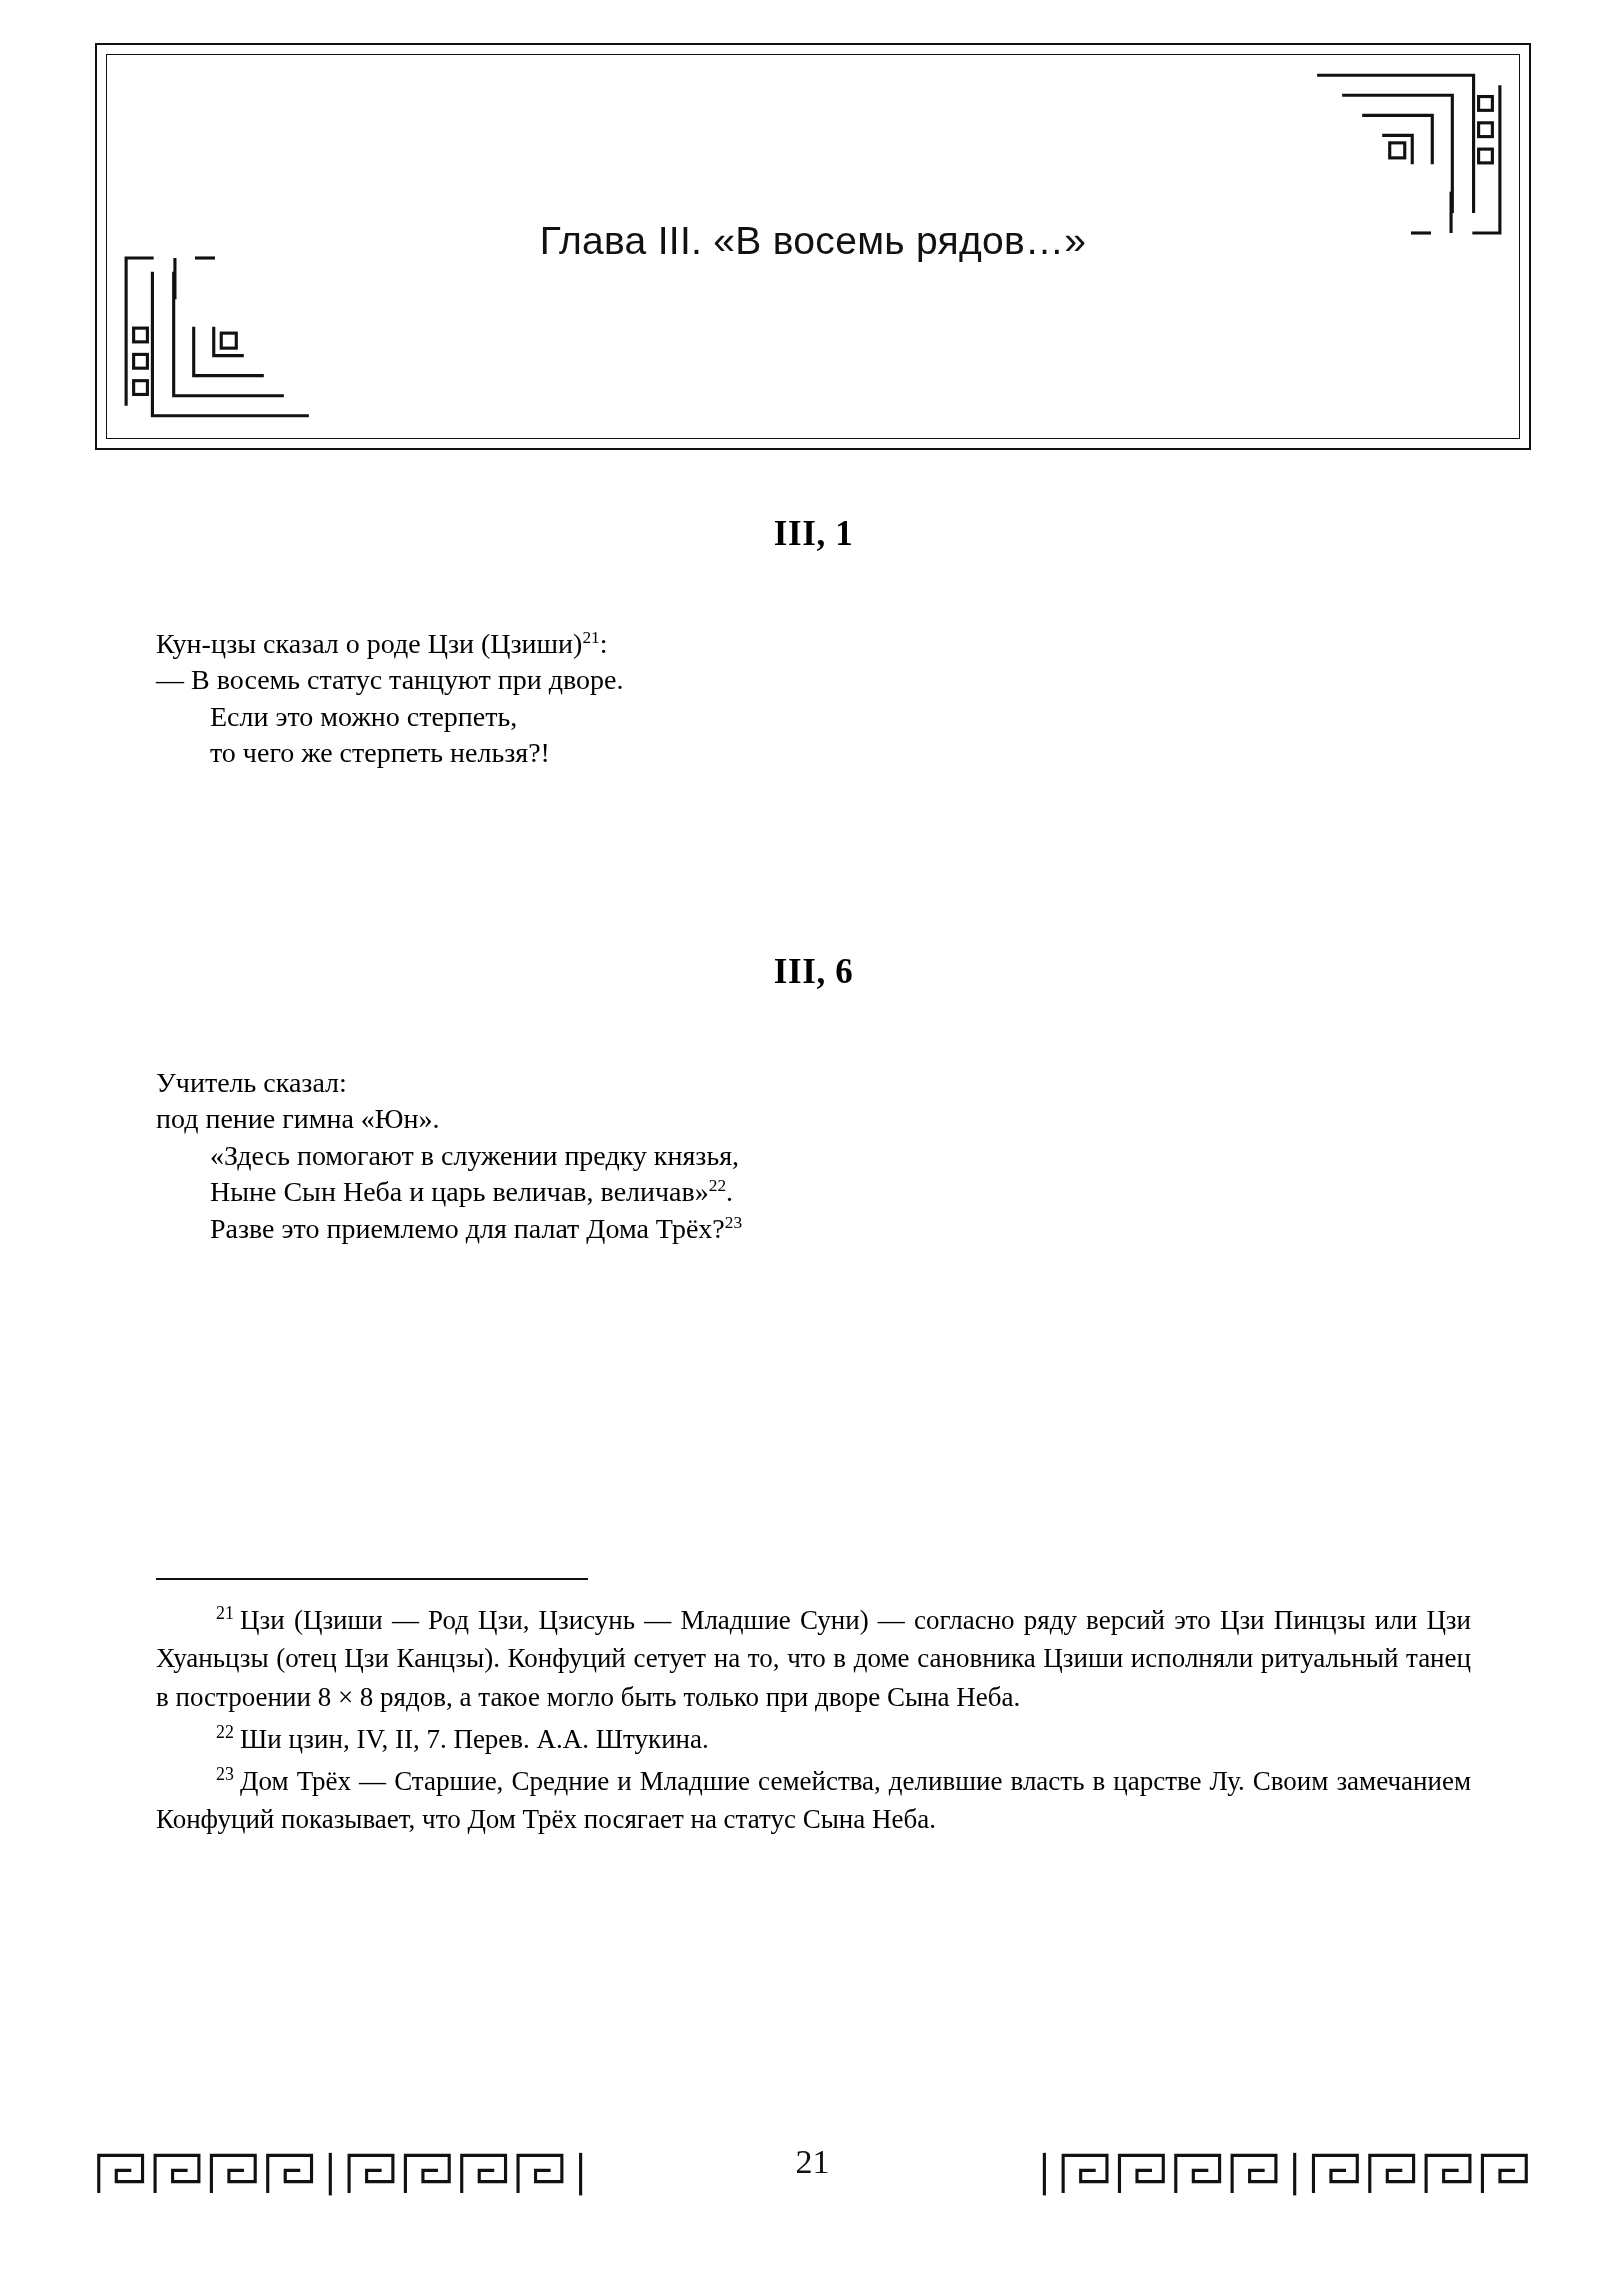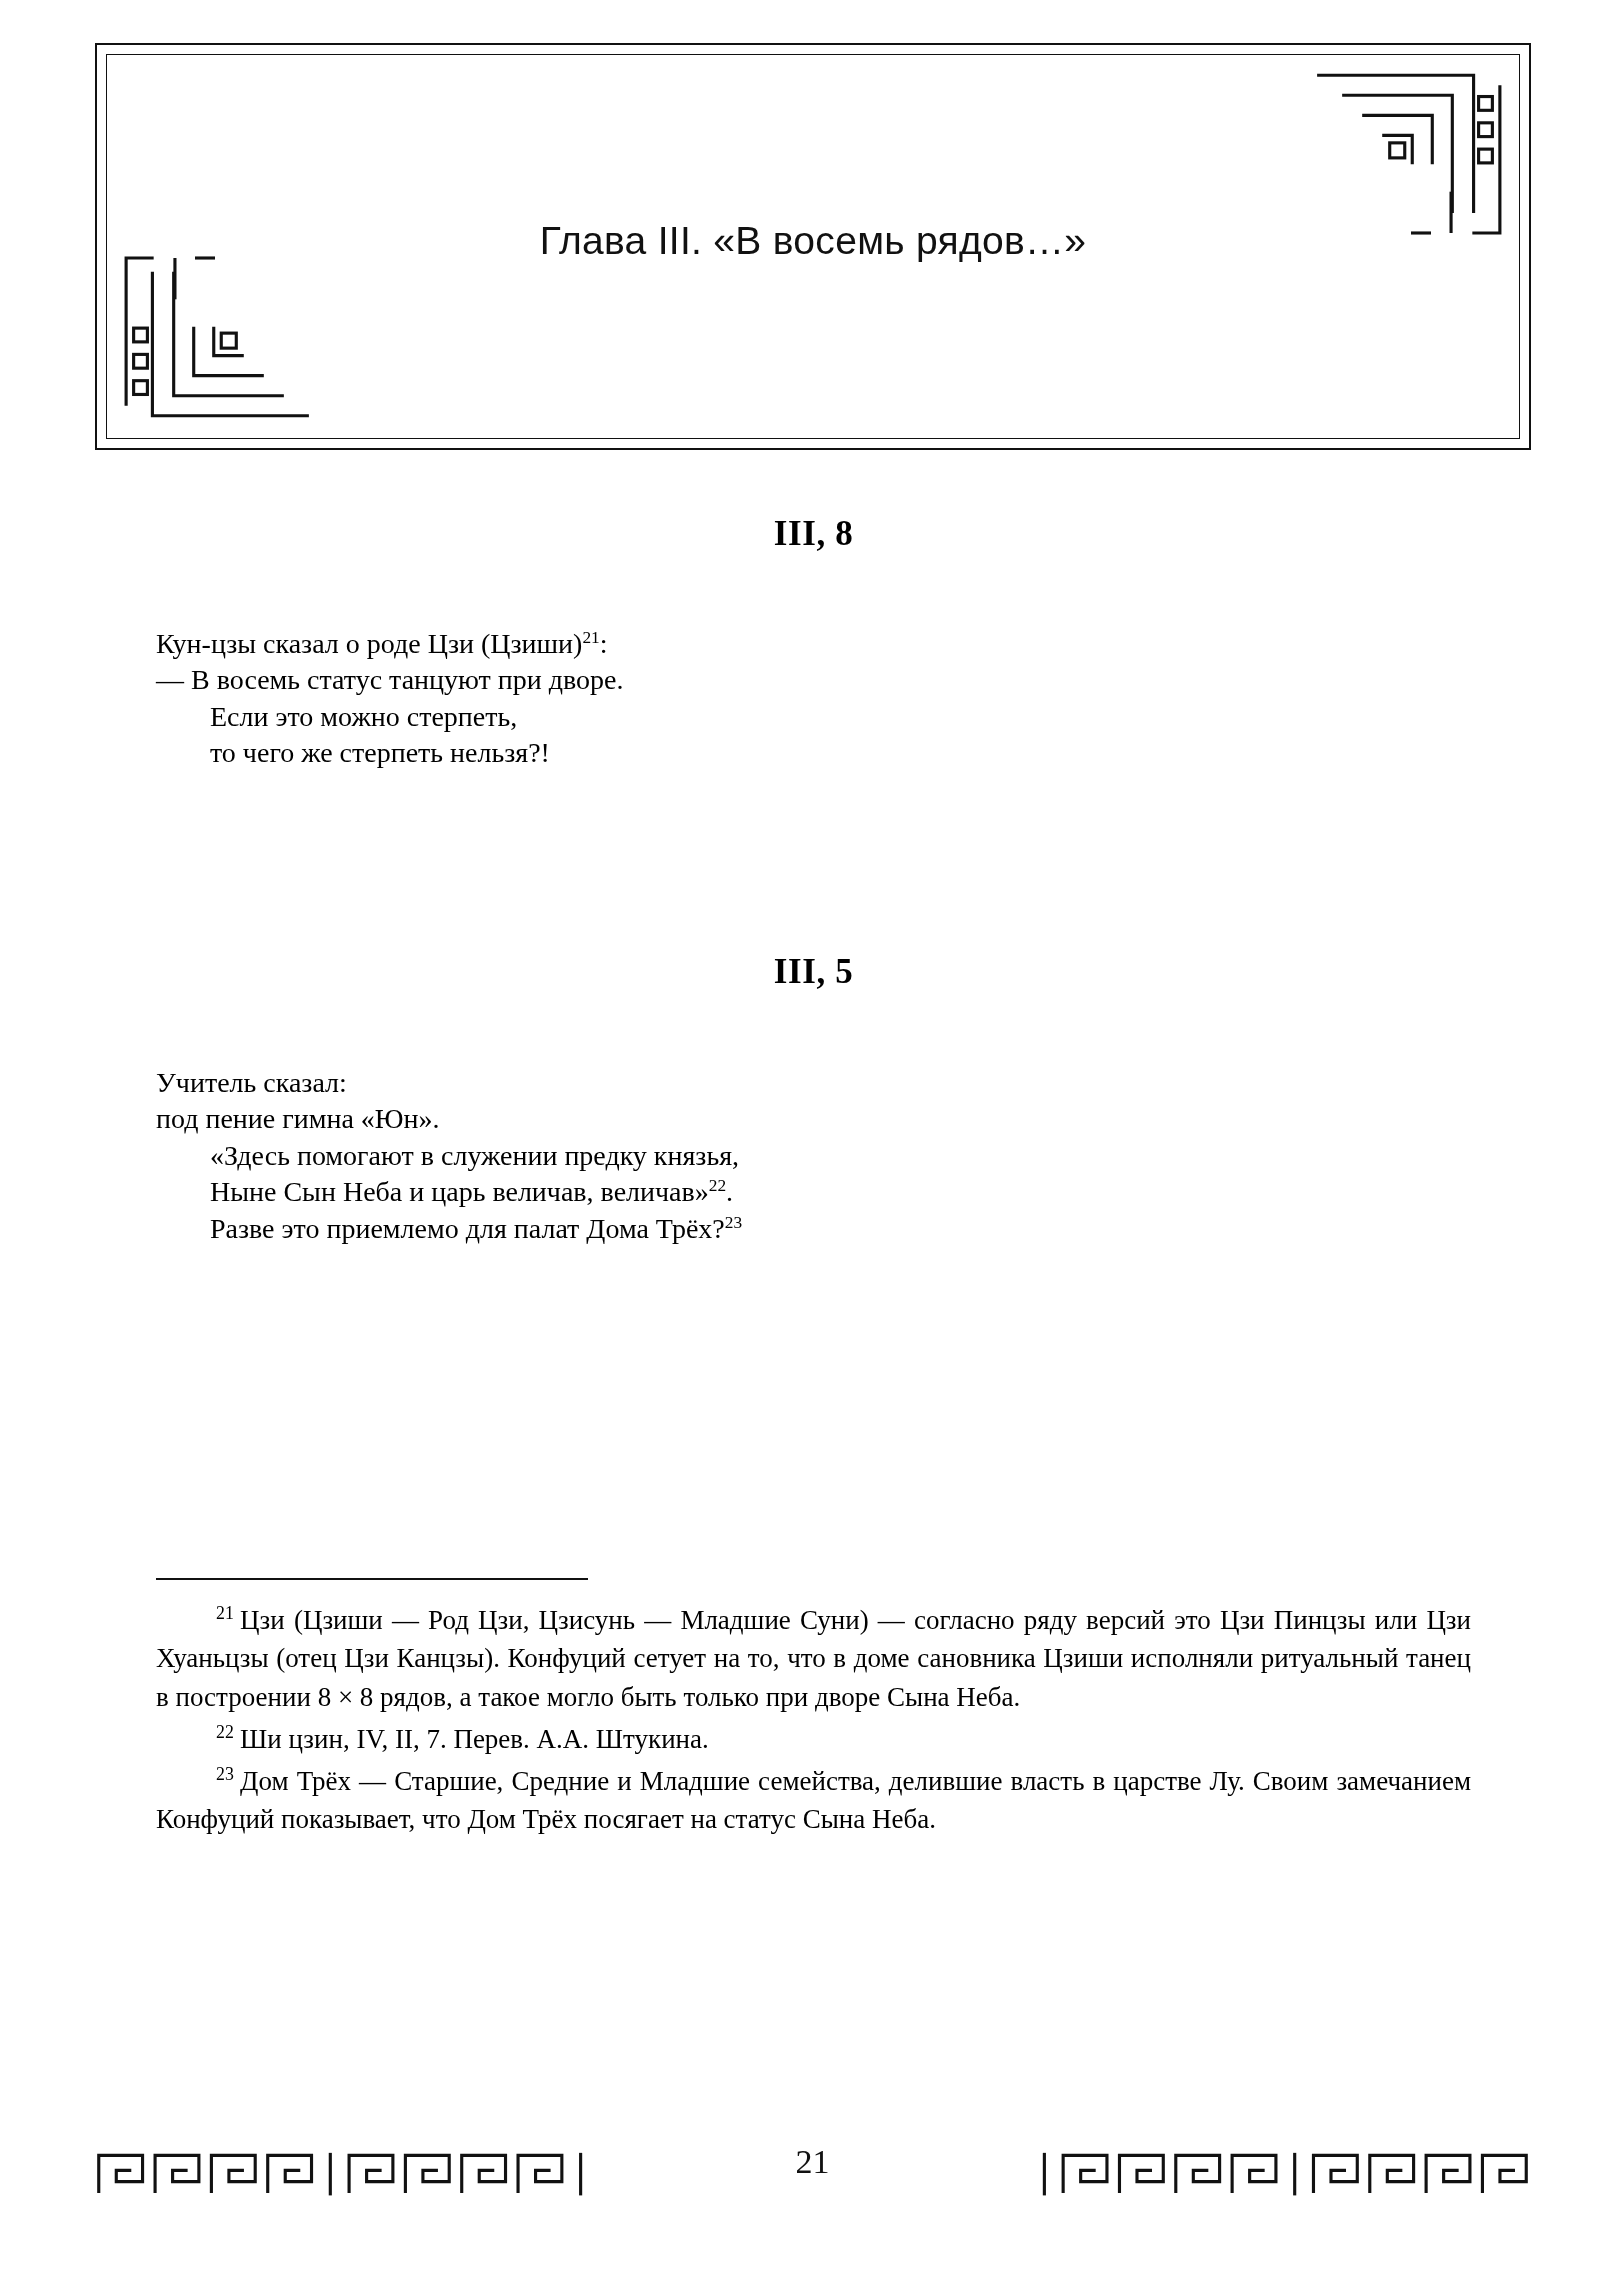--- a/index.html
+++ b/index.html
@@ -176,32 +176,32 @@
           <rect x="20" y="120" width="22" height="22"></rect>
           <path d="M118 8 H150"></path>
         </svg>
       </span>
 
       <div class="chapter-title">Глава III. «В восемь рядов…»</div>
     </div>
   </div>
 
   <div class="section" style="top: 514px;">
-    <div class="verse-num">III, 8</div>
+    <div class="verse-num">III, 1</div>
   </div>
 
   <div class="section" style="top: 626px;">
     <div class="line"><span>Кун-цзы сказал о роде Цзи (Цзиши)</span><sup class="note">21</sup><span>:</span></div>
     <div class="line">— В восемь статус танцуют при дворе.</div>
     <div class="line indent">Если это можно стерпеть,</div>
     <div class="line indent">то чего же стерпеть нельзя?!</div>
   </div>
 
   <div class="section" style="top: 952px;">
-    <div class="verse-num">III, 5</div>
+    <div class="verse-num">III, 6</div>
   </div>
 
   <div class="section" style="top: 1065px;">
     <div class="line">Учитель сказал:</div>
     <div class="line">под пение гимна «Юн».</div>
     <div class="line indent">«Здесь помогают в служении предку князья,</div>
     <div class="line indent"><span>Ныне Сын Неба и царь величав, величав»</span><sup class="note">22</sup><span>.</span></div>
     <div class="line indent"><span>Разве это приемлемо для палат Дома Трёх?</span><sup class="note">23</sup></div>
   </div>
 

